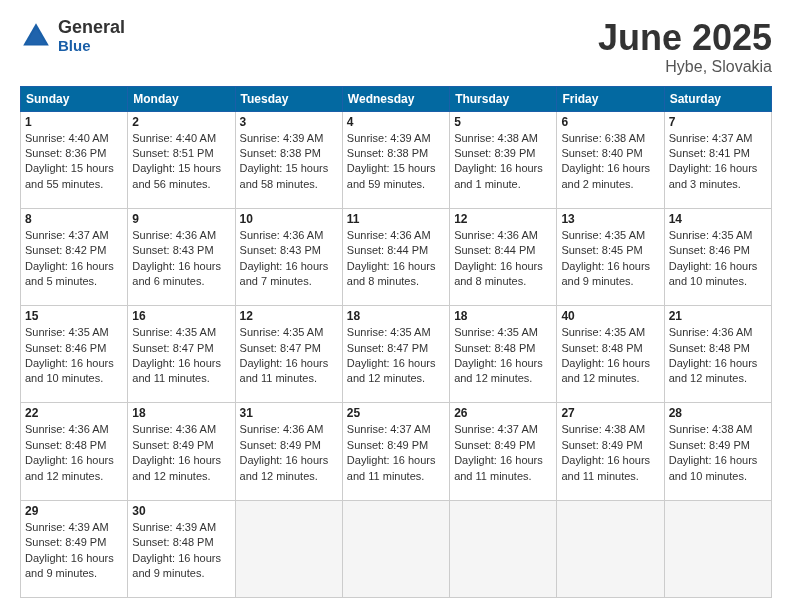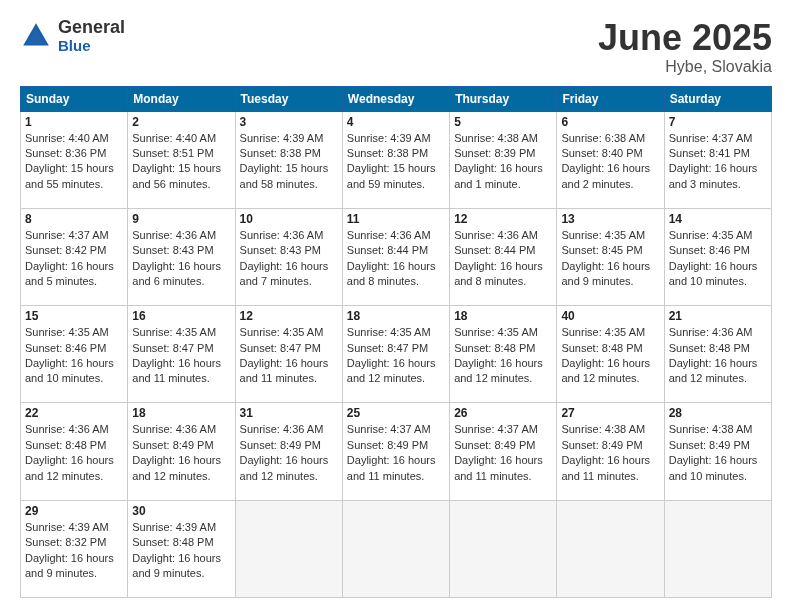--- a/index.html
+++ b/index.html
@@ -340,21 +340,21 @@
             <div class="day-info">Sunrise: 4:38 AM
 Sunset: 8:49 PM
 Daylight: 16 hours
 and 10 minutes.</div>
           </td>
         </tr>
         <tr class="last-row">
           <td>
             <span class="day-num">29</span>
             <div class="day-info">Sunrise: 4:39 AM
-Sunset: 8:32 PM
+Sunset: 8:49 PM
 Daylight: 16 hours
 and 9 minutes.</div>
           </td>
           <td>
             <span class="day-num">30</span>
             <div class="day-info">Sunrise: 4:39 AM
 Sunset: 8:48 PM
 Daylight: 16 hours
 and 9 minutes.</div>
           </td>

